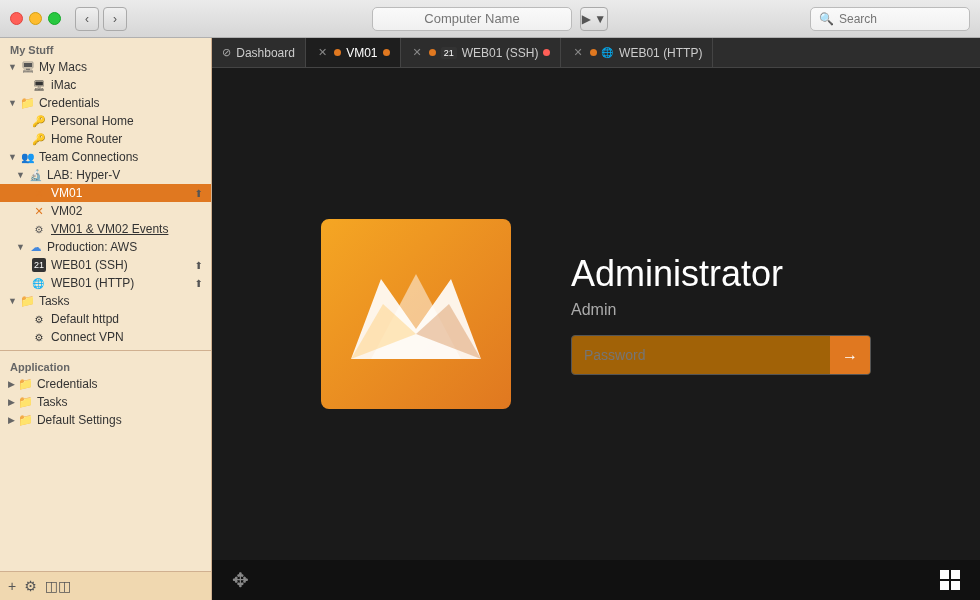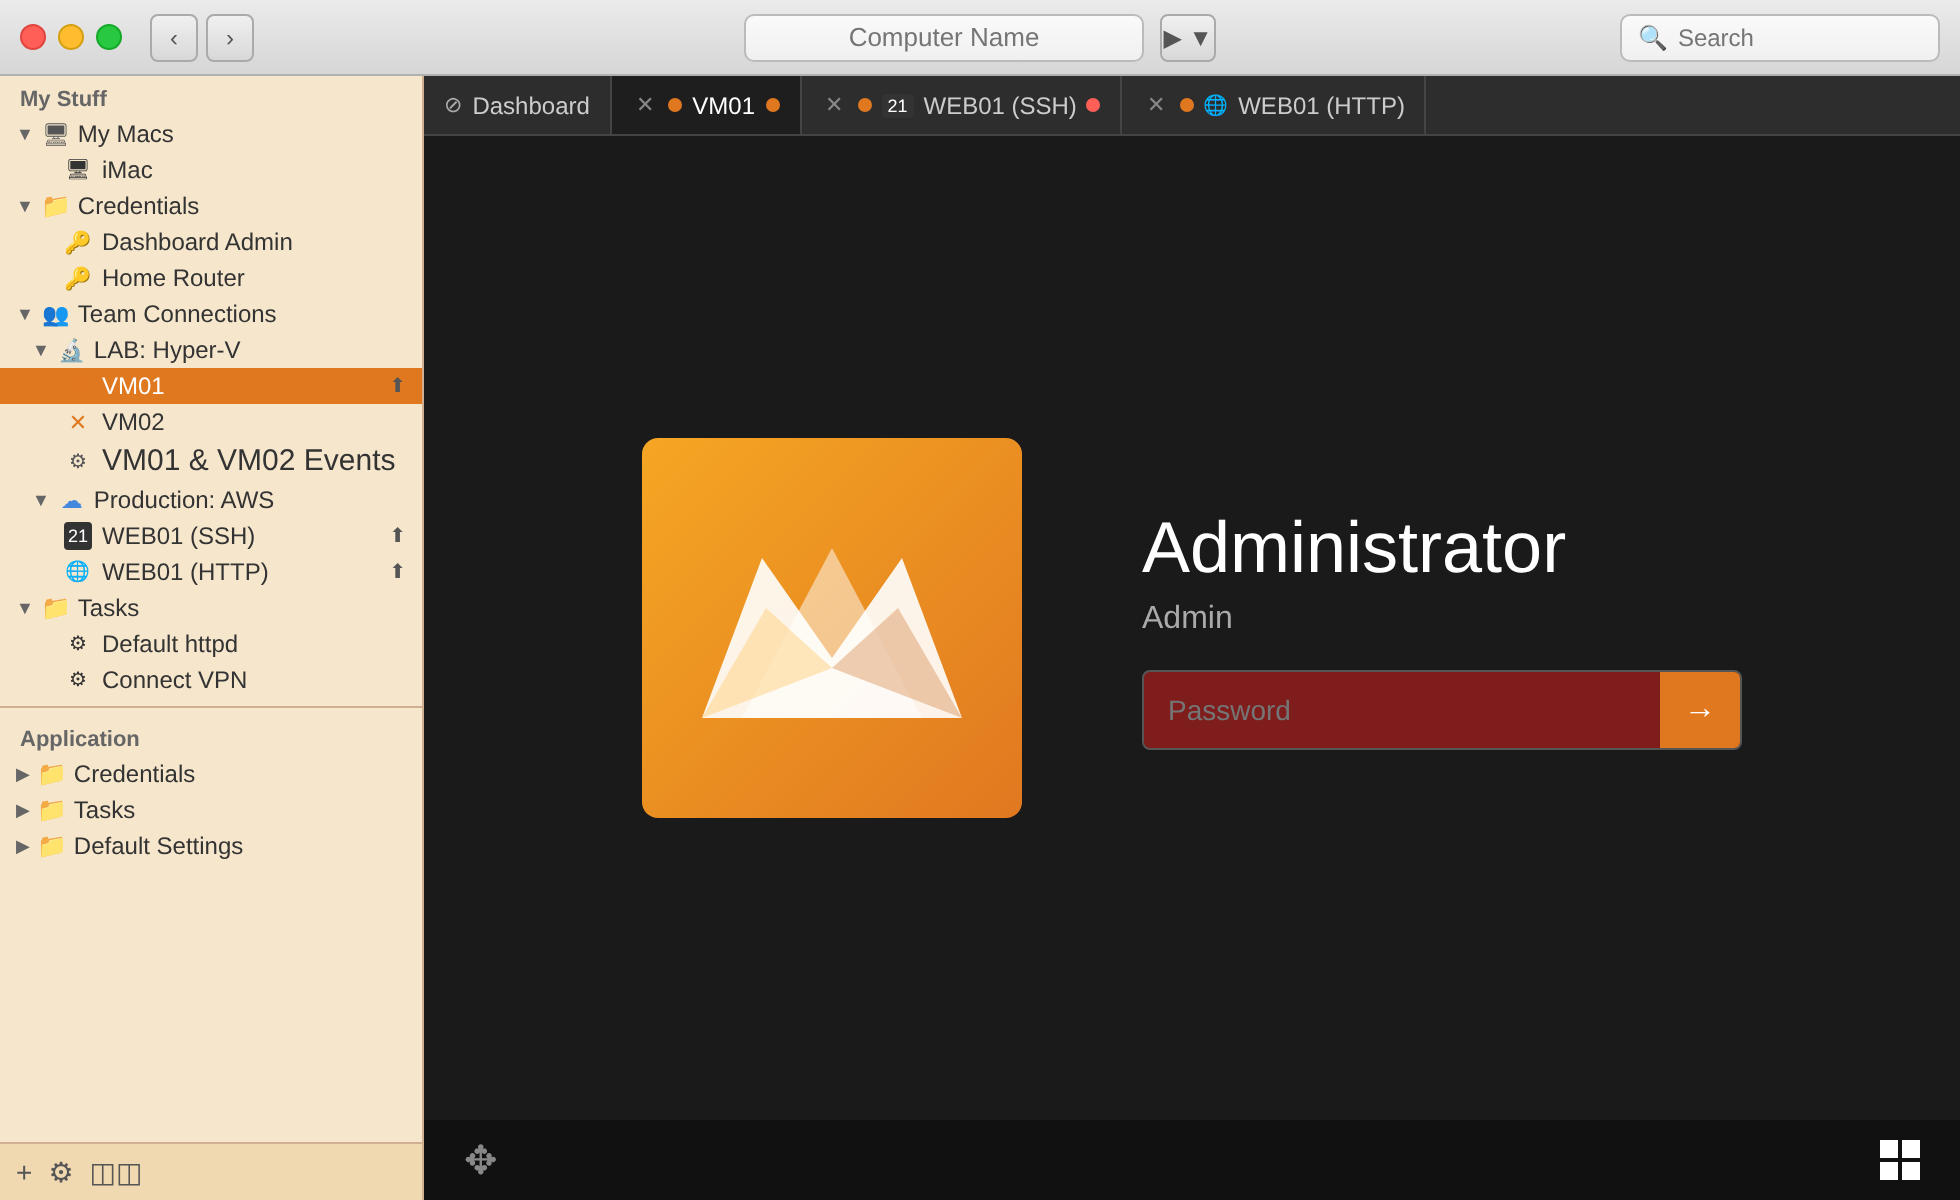--- a/index.html
+++ b/index.html
@@ -283,21 +283,21 @@
     .locked-text {
       font-size: 16px;
       color: #aaa;
       margin-top: -10px;
     }
     .password-row {
       display: flex;
       align-items: center;
       width: 300px;
       height: 40px;
-      background: #7f1d1d;
+      background: #a16207;
       border: 1px solid #555;
       border-radius: 4px;
       overflow: hidden;
     }
     .password-input {
       flex: 1;
       background: transparent;
       border: none;
       outline: none;
       color: #ccc;
@@ -421,21 +421,21 @@
     </div>
 
     <div class="sidebar-group-header indent1">
       <span class="triangle triangle-down"></span>
       <span class="icon-small icon-folder">📁</span>
       <span>Credentials</span>
     </div>
 
     <div class="sidebar-item indent2">
       <span class="icon-small icon-key">🔑</span>
-      <span>Dashboard Admin</span>
+      <span>Personal Home</span>
     </div>
 
     <div class="sidebar-item indent2">
       <span class="icon-small icon-key">🔑</span>
       <span>Home Router</span>
     </div>
 
     <div class="sidebar-group-header indent1">
       <span class="triangle triangle-down"></span>
       <span class="icon-small" style="color:#777;font-size:11px;">👥</span>
@@ -454,21 +454,21 @@
       <span class="upload-icon">⬆</span>
     </div>
 
     <div class="sidebar-item indent2">
       <span class="icon-small" style="color:#e07820;">✕</span>
       <span>VM02</span>
     </div>
 
     <div class="sidebar-item indent2">
       <span class="icon-small" style="font-size:10px;color:#555;">⚙</span>
-      <span style="font-size:15px;">VM01 &amp; VM02 Events</span>
+      <span style="font-size:12px;text-decoration:underline;">VM01 &amp; VM02 Events</span>
     </div>
 
     <div class="sidebar-group-header" style="padding-left:16px;">
       <span class="triangle triangle-down"></span>
       <span class="icon-small" style="color:#4488dd;font-size:11px;">☁</span>
       <span>Production: AWS</span>
     </div>
 
     <div class="sidebar-item indent2">
       <span class="icon-small" style="font-size:9px;background:#333;color:white;padding:1px 2px;border-radius:2px;">21</span>

